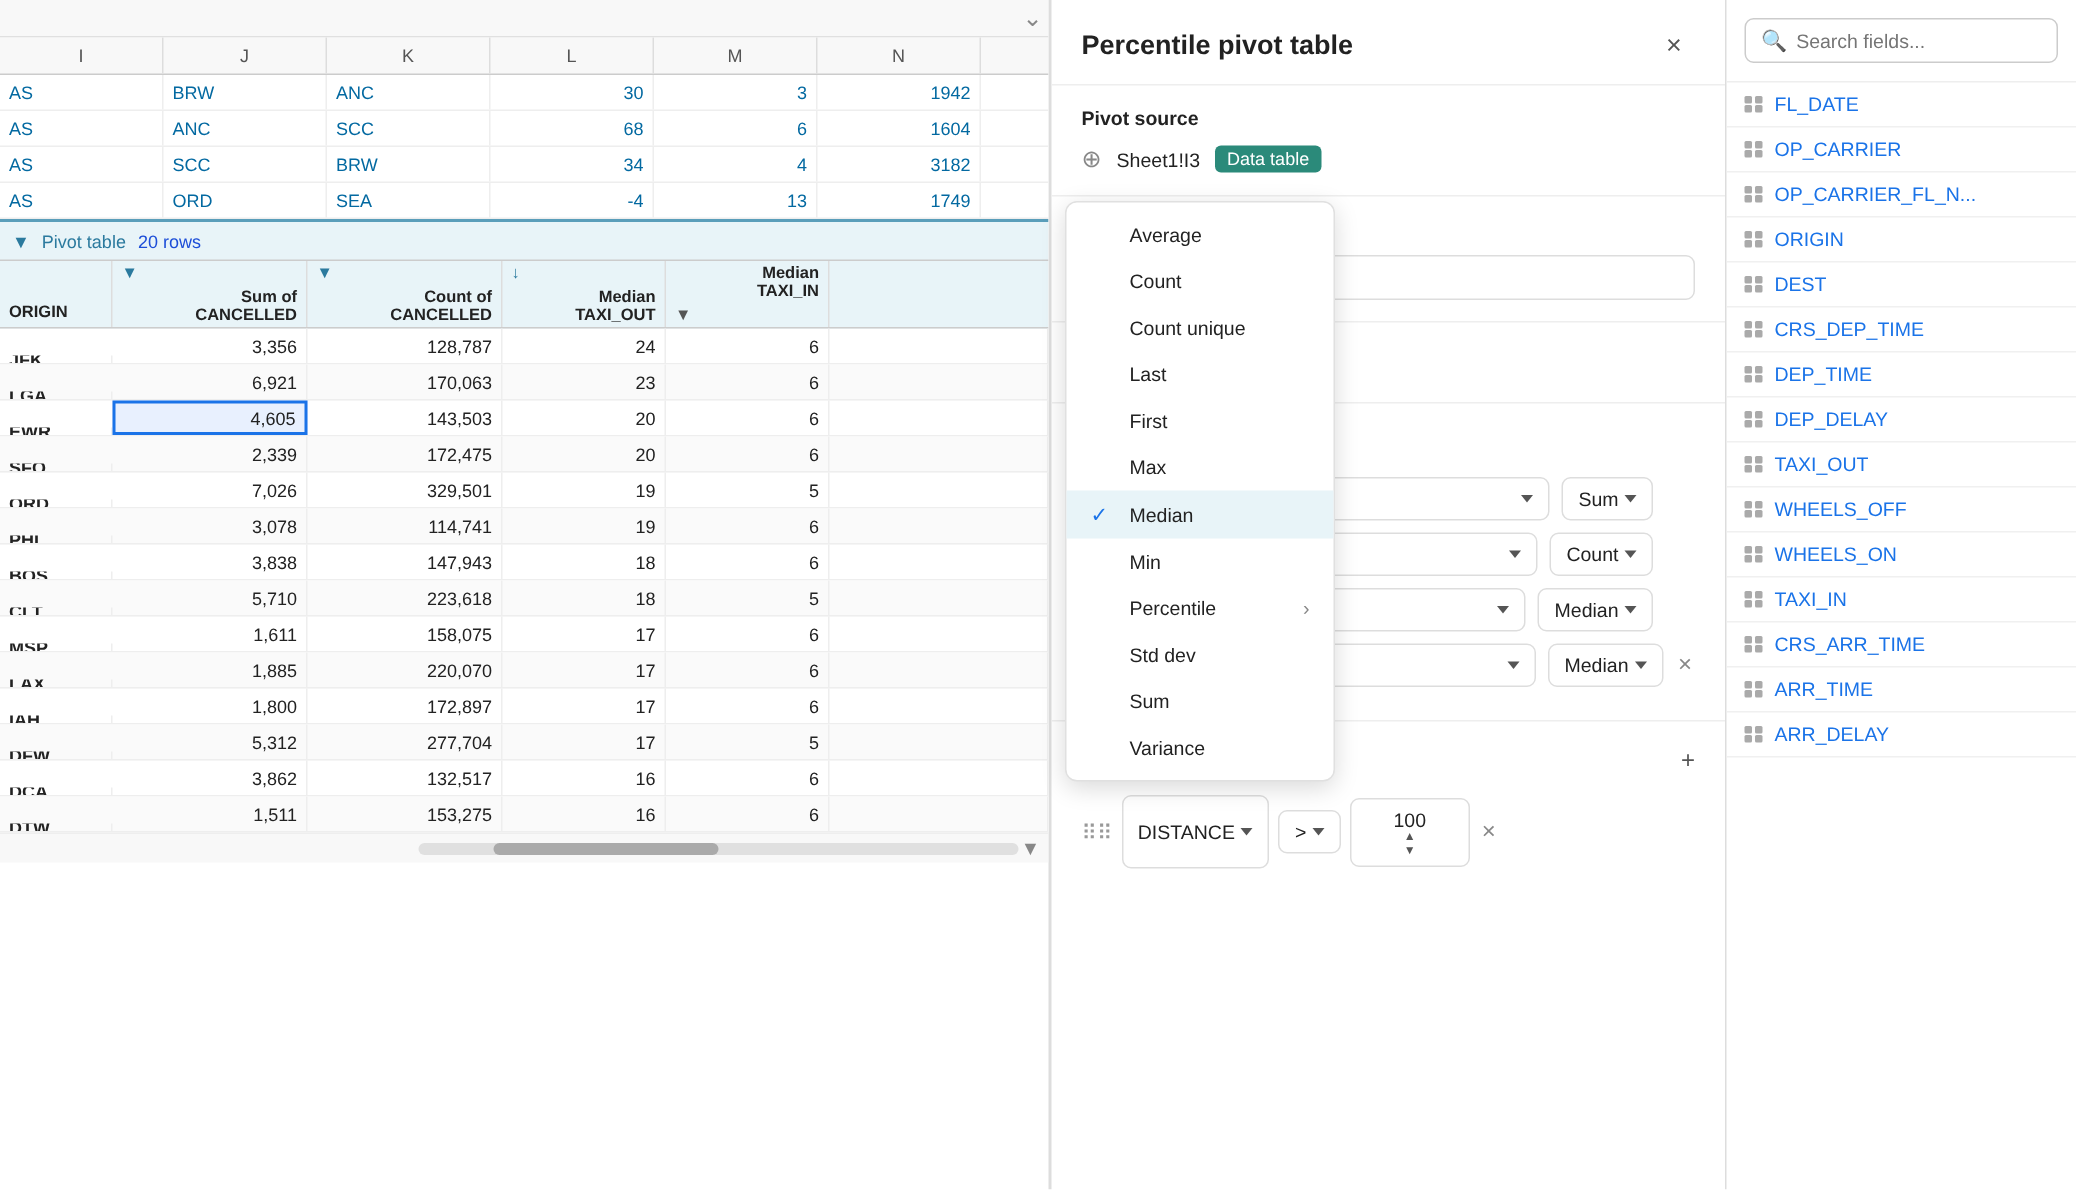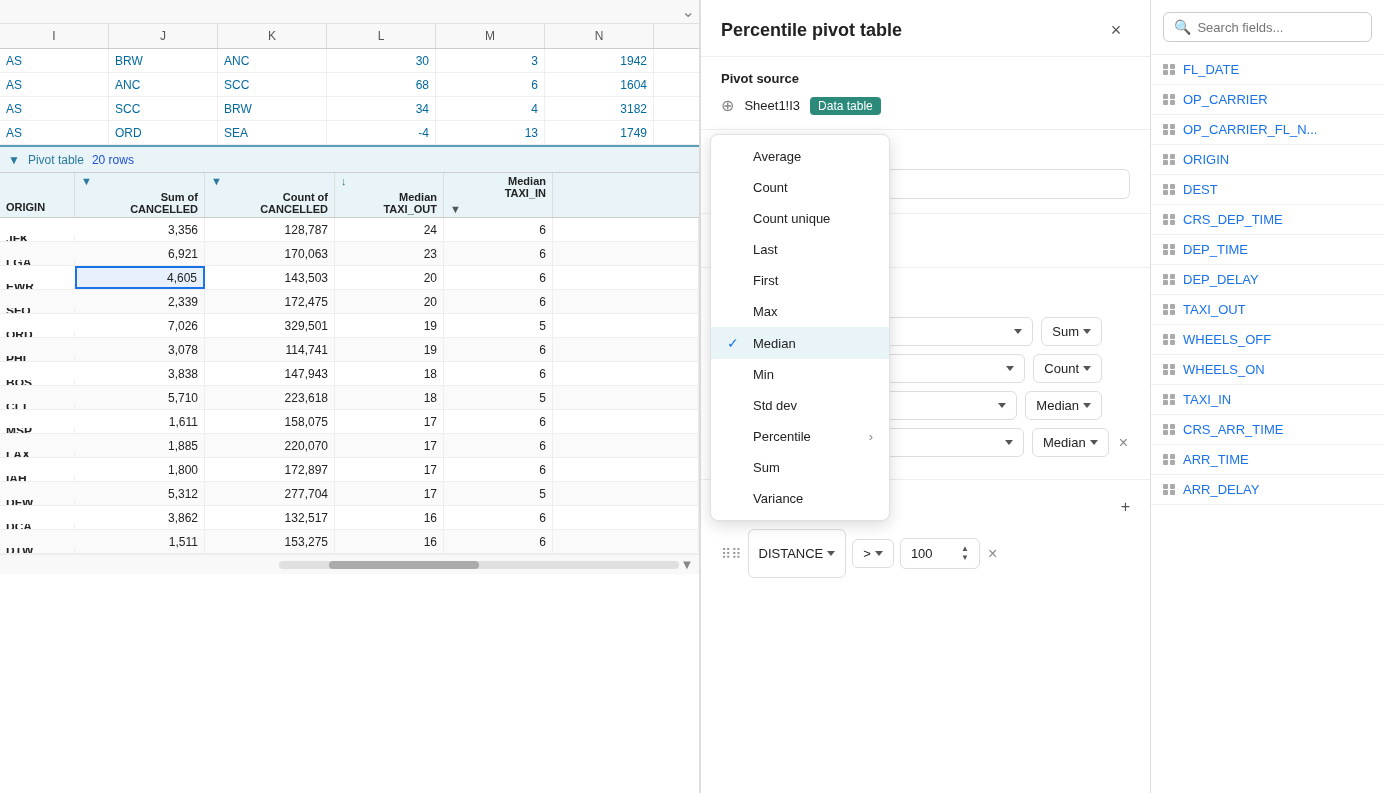--- a/index.html
+++ b/index.html
@@ -420,20 +420,21 @@
     .filter-value-input {
       padding: 6px 10px;
       border: 1px solid #ddd;
       border-radius: 6px;
       font-size: 13px;
       width: 80px;
       color: #222;
       display: flex;
       align-items: center;
       justify-content: space-between;
+      flex-direction: column;
     }
 
     
     .dropdown-overlay {
       position: absolute;
       top: 0; left: 0; right: 0; bottom: 0;
       z-index: 50;
       pointer-events: none;
       margin-top: 40px;
     }
@@ -935,27 +936,27 @@
     <span>Median</span>
 
   </div>
         <div class="dropdown-item no-check">
     <span class="check-icon"></span>
     <span>Min</span>
 
   </div>
         <div class="dropdown-item no-check">
     <span class="check-icon"></span>
-    <span>Std dev</span>
-
+    <span>Percentile</span>
+    <span class="arrow-icon">›</span>
   </div>
         <div class="dropdown-item no-check">
     <span class="check-icon"></span>
-    <span>Percentile</span>
-    <span class="arrow-icon">›</span>
+    <span>Std dev</span>
+
   </div>
         <div class="dropdown-item no-check">
     <span class="check-icon"></span>
     <span>Sum</span>
 
   </div>
         <div class="dropdown-item no-check">
     <span class="check-icon"></span>
     <span>Variance</span>
 

